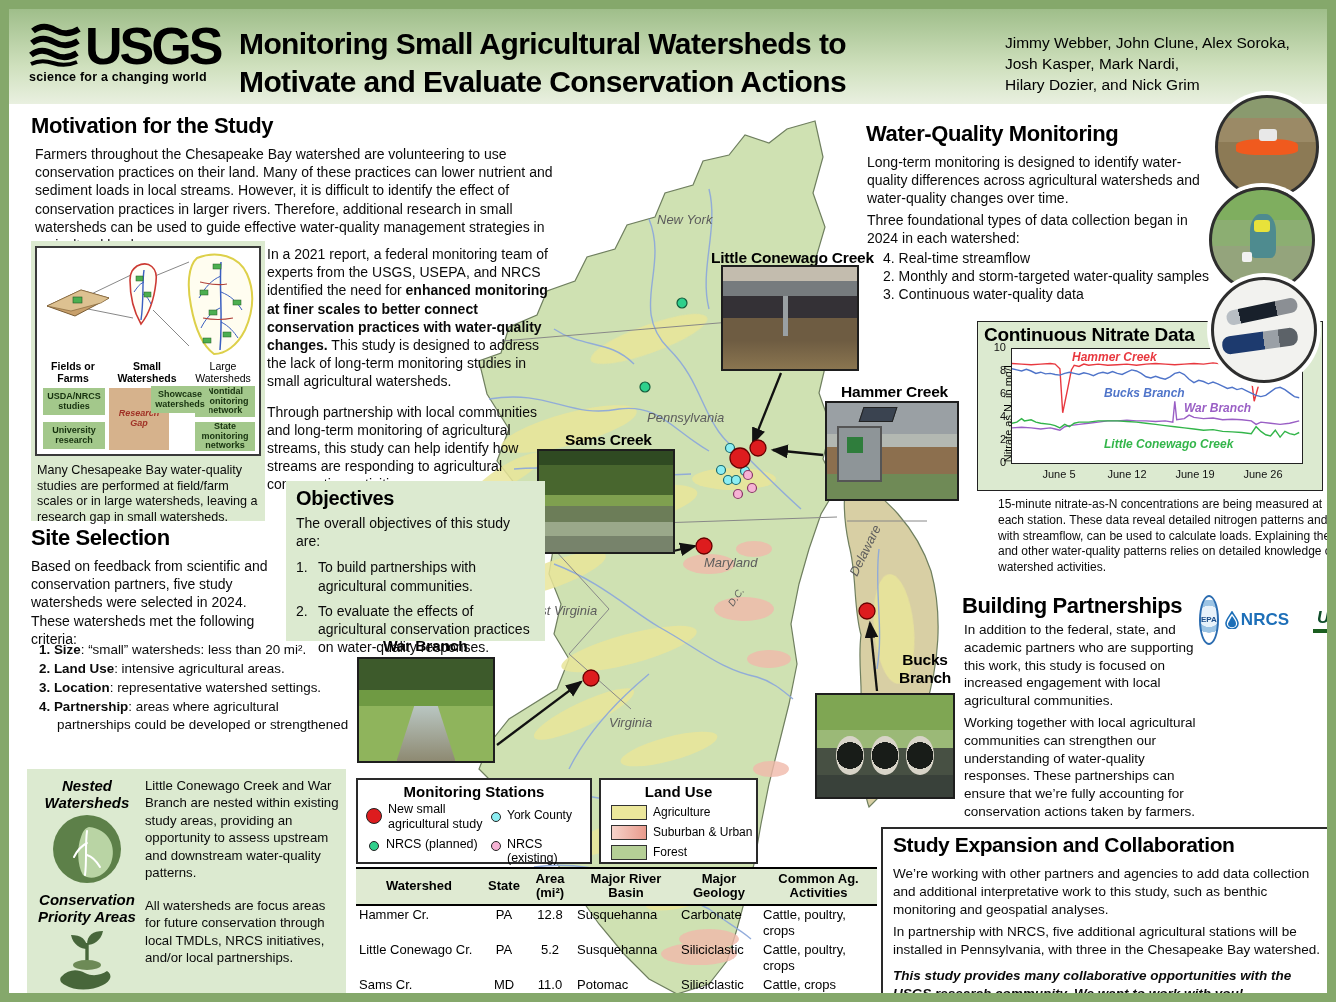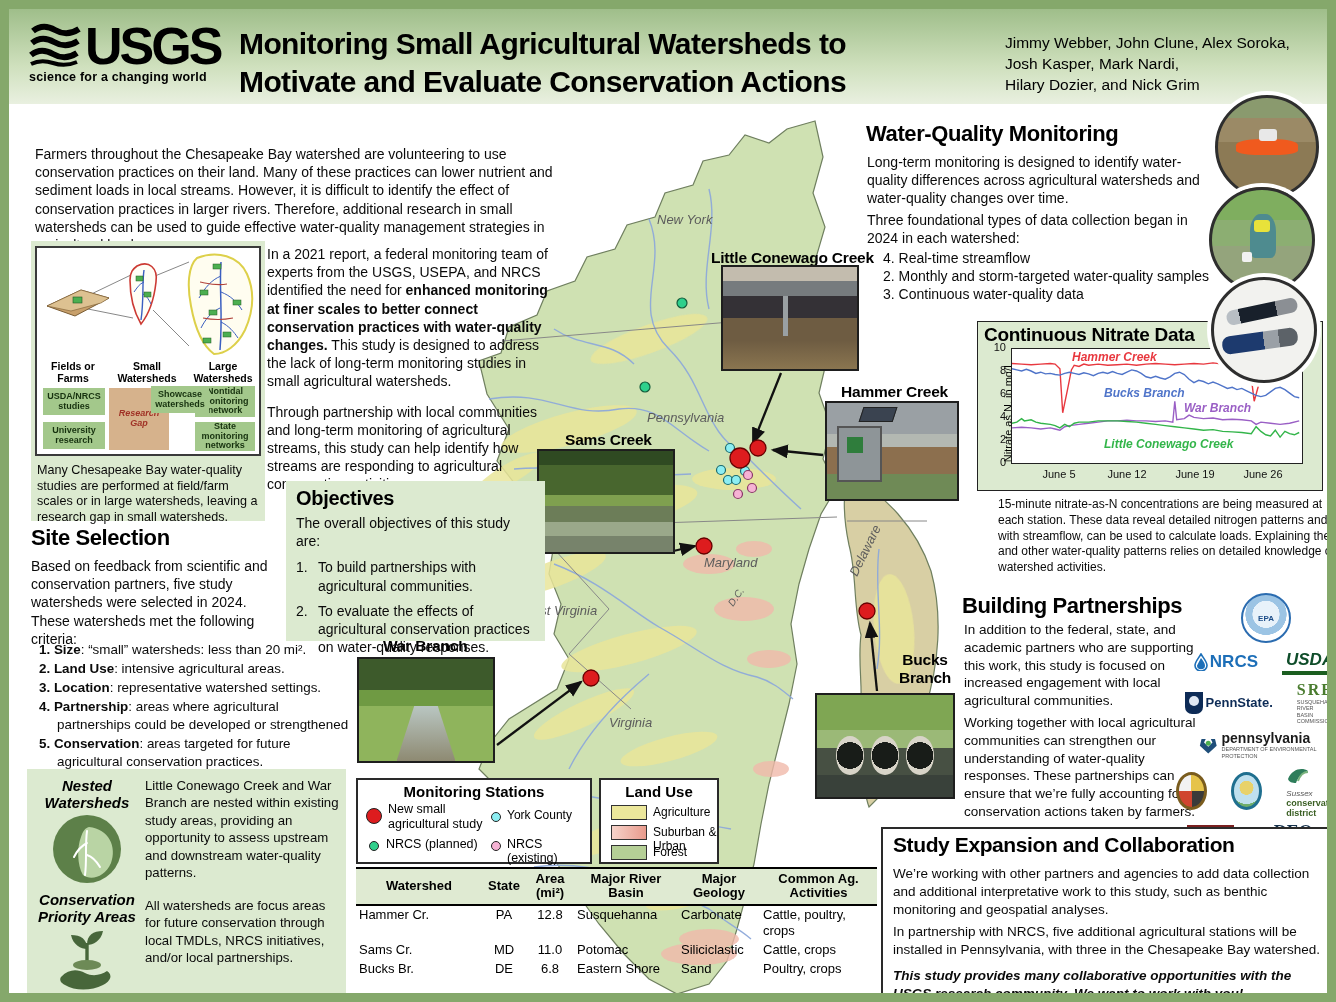--- a/index.html
+++ b/index.html
@@ -186,20 +186,21 @@
       </div>
       <div style="font-size:12.5px;font-weight:bold;color:#000;margin-top:3px;letter-spacing:0.2px">science for a changing world</div>
     </div>
     <div class="abs" style="left:996px;top:24px;font-size:15.5px;line-height:1.35;color:#000">
       <div>Jimmy Webber, John Clune, Alex Soroka,</div>
       <div>Josh Kasper, Mark Nardi,</div>
       <div>Hilary Dozier, and Nick Grim</div>
     </div>
   </div>
 
+  <div class="abs sec-h" style="left:22px;top:104px">Motivation for the Study</div>
   <div class="abs t14" style="left:26px;top:136px;width:548px">Farmers throughout the Chesapeake Bay watershed are volunteering to use conservation practices on their land. Many of these practices can lower nutrient and sediment loads in local streams. However, it is difficult to identify the effect of conservation practices in larger rivers. Therefore, additional research in small watersheds can be used to guide effective water-quality management strategies in agricultural landscapes.</div>
 
   <div class="abs green-panel" style="left:22px;top:232px;width:234px;height:280px">
     <div class="abs" style="left:4px;top:5px;width:226px;height:210px;background:#fff;border:2px solid #3a3a3a">
       <svg width="222" height="110" viewBox="0 0 222 110">
         <line x1="46" y1="50" x2="96" y2="26" stroke="#888" stroke-width="1"></line>
         <line x1="46" y1="60" x2="96" y2="70" stroke="#888" stroke-width="1"></line>
         <line x1="118" y1="28" x2="152" y2="14" stroke="#888" stroke-width="1"></line>
         <line x1="116" y1="62" x2="152" y2="98" stroke="#888" stroke-width="1"></line>
         <polygon points="10,58 44,42 72,50 38,68" fill="#c8a06b" stroke="#7a5c33"></polygon>
@@ -216,21 +217,21 @@
         <path d="M163,34 C173,36 180,38 190,36 M166,70 C176,72 186,72 196,70" stroke="#b0413a" stroke-width="1.1" fill="none"></path>
         <rect x="176" y="16" width="8" height="5" fill="#4caf50" stroke="#205a23" stroke-width="0.5"></rect>
         <rect x="163" y="42" width="8" height="5" fill="#4caf50" stroke="#205a23" stroke-width="0.5"></rect>
         <rect x="196" y="52" width="8" height="5" fill="#4caf50" stroke="#205a23" stroke-width="0.5"></rect>
         <rect x="172" y="62" width="8" height="5" fill="#4caf50" stroke="#205a23" stroke-width="0.5"></rect>
         <rect x="186" y="84" width="8" height="5" fill="#4caf50" stroke="#205a23" stroke-width="0.5"></rect>
         <rect x="166" y="90" width="8" height="5" fill="#4caf50" stroke="#205a23" stroke-width="0.5"></rect>
       </svg>
       <div class="abs" style="left:2px;top:112px;width:68px;font-size:10.5px;font-weight:bold;text-align:center;line-height:1.15">Fields or Farms</div>
       <div class="abs" style="left:70px;top:112px;width:80px;font-size:10.5px;font-weight:bold;text-align:center;line-height:1.15">Small Watersheds</div>
-      <div class="abs" style="left:150px;top:112px;width:72px;font-size:10.5px;font-weight:bold;text-align:center;line-height:1.15">Large Watersheds</div>
+      <div class="abs" style="left:150px;top:112px;width:72px;font-size:10.5px;font-weight:normal;text-align:center;line-height:1.15">Large Watersheds</div>
       <div class="dgbox dg-green" style="left:6px;top:140px;width:62px;height:27px">USDA/NRCS studies</div>
       <div class="dgbox dg-green" style="left:6px;top:174px;width:62px;height:27px">University research</div>
       <div class="dgbox" style="left:72px;top:140px;width:60px;height:62px;background:#d6b28c;color:#a03226;font-style:italic;font-weight:bold;z-index:1">Research Gap</div>
       <div class="dgbox dg-green" style="left:114px;top:138px;width:58px;height:27px;z-index:2">Showcase watersheds</div>
       <div class="dgbox dg-green" style="left:158px;top:138px;width:60px;height:31px">Nontidal monitoring network</div>
       <div class="dgbox dg-green" style="left:158px;top:174px;width:60px;height:29px">State monitoring networks</div>
     </div>
     <div class="abs" style="left:6px;top:222px;width:222px;font-size:12.6px;line-height:1.24;color:#0a0a0a">Many Chesapeake Bay water-quality studies are performed at field/farm scales or in large watersheds, leaving a research gap in small watersheds.</div>
   </div>
 
@@ -252,21 +253,20 @@
     </div>
   </div>
 
   <div class="abs sec-h" style="left:22px;top:516px">Site Selection</div>
   <div class="abs t14" style="left:22px;top:548px;width:252px">Based on feedback from scientific and conservation partners, five study watersheds were selected in 2024. These watersheds met the following criteria:</div>
   <div class="abs" style="left:30px;top:632px;width:312px;display:flex;flex-direction:column;gap:1px">
     <div class="crit"><b>1. Size</b><span>: “small” watersheds: less than 20 mi².</span></div>
     <div class="crit"><b>2. Land Use</b><span>: intensive agricultural areas.</span></div>
     <div class="crit"><b>3. Location</b><span>: representative watershed settings.</span></div>
     <div class="crit"><b>4. Partnership</b><span>: areas where agricultural partnerships could be developed or strengthened</span></div>
-    <div class="crit"><b>5. Conservation</b><span>: areas targeted for future agricultural conservation practices.</span></div>
   </div>
 
   <div class="abs green-panel" style="left:18px;top:760px;width:319px;height:233px">
     <div class="abs" style="left:8px;top:8px;width:104px;text-align:center;font-weight:bold;font-style:italic;font-size:15px;line-height:1.15">
       <div>Nested</div>
       <div>Watersheds</div>
     </div>
     <svg class="abs" style="left:24px;top:44px" width="72" height="72" viewBox="0 0 72 72">
       <circle cx="36" cy="36" r="34" fill="#5d8049"></circle>
       <path d="M38,14 C58,16 66,34 60,50 C54,64 40,68 32,62 C26,52 26,34 30,24 C32,18 34,15 38,14 Z" fill="#b9d4a4"></path>
@@ -295,21 +295,21 @@
       <div>agricultural study</div>
     </div>
     <span class="legend-dot" style="left: 11px; top: 61px; width: 10px; height: 10px; background: rgb(47, 208, 140);"></span>
     <div class="abs" style="left:28px;top:57px;font-size:12.5px">NRCS (planned)</div>
     <span class="legend-dot" style="left: 133px; top: 32px; width: 10px; height: 10px; background: rgb(140, 238, 242);"></span>
     <div class="abs" style="left:149px;top:28px;font-size:12px">York County</div>
     <span class="legend-dot" style="left: 133px; top: 61px; width: 10px; height: 10px; background: rgb(246, 178, 212);"></span>
     <div class="abs" style="left:149px;top:57px;font-size:12.5px">NRCS (existing)</div>
   </div>
 
-  <div class="abs whitebox" style="left:590px;top:769px;width:120px;height:86px">
+  <div class="abs whitebox" style="left:590px;top:769px;width:159px;height:86px">
     <div style="text-align:center;font-weight:bold;font-size:15px;margin-top:3px">Land Use</div>
     <span class="abs" style="left: 10px; top: 25px; width: 36px; height: 15px; border: 1.2px solid rgb(51, 51, 51); background: rgb(236, 231, 155);"></span>
     <div class="abs" style="left:52px;top:25px;font-size:12px">Agriculture</div>
     <span class="abs" style="left:10px;top:45px;width:36px;height:15px;border:1.2px solid #333;background:linear-gradient(90deg,#f6d3ca,#e89a8c)"></span>
     <div class="abs" style="left:52px;top:45px;font-size:12px">Suburban &amp; Urban</div>
     <span class="abs" style="left: 10px; top: 65px; width: 36px; height: 15px; border: 1.2px solid rgb(51, 51, 51); background: rgb(181, 207, 150);"></span>
     <div class="abs" style="left:52px;top:65px;font-size:12px">Forest</div>
   </div>
 
   <div class="abs" style="left:347px;top:858px">
@@ -333,20 +333,28 @@
       </tr>
       <tr>
             <td>Hammer Cr.</td>
             <td style="text-align:center">PA</td>
             <td style="text-align:center">12.8</td>
             <td>Susquehanna</td>
             <td>Carbonate</td>
             <td>Cattle, poultry, crops</td>
           </tr>
       <tr>
+            <td>Little Conewago Cr.</td>
+            <td style="text-align:center">PA</td>
+            <td style="text-align:center">5.2</td>
+            <td>Susquehanna</td>
+            <td>Siliciclastic</td>
+            <td>Cattle, poultry, crops</td>
+          </tr>
+      <tr>
             <td>Sams Cr.</td>
             <td style="text-align:center">MD</td>
             <td style="text-align:center">11.0</td>
             <td>Potomac</td>
             <td>Siliciclastic</td>
             <td>Cattle, crops</td>
           </tr>
       <tr>
             <td>Bucks Br.</td>
             <td style="text-align:center">DE</td>
@@ -395,21 +403,21 @@
     <span class="xtick" style="left:193px;top:146px">June 19</span>
     <span class="xtick" style="left:261px;top:146px">June 26</span>
   </div>
 
   <div class="abs t13" style="left:989px;top:488px;width:352px;font-size:12px">15-minute nitrate-as-N concentrations are being measured at each station. These data reveal detailed nitrogen patterns and, with streamflow, can be used to calculate loads. Explaining these and other water-quality patterns relies on detailed knowledge of watershed activities.</div>
 
   <div class="abs sec-h" style="left:953px;top:584px">Building Partnerships</div>
   <div class="abs t13" style="left:955px;top:612px;width:234px;font-size:13.5px">In addition to the federal, state, and academic partners who are supporting this work, this study is focused on increased engagement with local agricultural communities.</div>
   <div class="abs t13" style="left:955px;top:705px;width:234px;font-size:13.5px">Working together with local agricultural communities can strengthen our understanding of water-quality responses. These partnerships can ensure that we’re fully accounting for conservation actions taken by farmers.</div>
 
-  <div class="abs" style="left:1190px;top:584px;width:134px;display:flex;flex-direction:column;gap:6px;align-items:center">
+  <div class="abs" style="left:1190px;top:584px;width:134px;display:flex;flex-direction:row;gap:6px;align-items:center">
     <div style="width:50px;height:50px;border-radius:50%;border:2px solid #2b6cb0;background:radial-gradient(circle at 50% 42%,#e8f2fa 0 38%,#9cc4e4 39% 58%,#ffffff 59% 100%);display:flex;align-items:center;justify-content:center;font-size:8px;font-weight:bold;color:#1d4e89">EPA</div>
     <div class="logo-row">
       <div style="display:flex;align-items:center;gap:2px">
         <svg width="14" height="18" viewBox="0 0 14 18">
             <path d="M7,1 C10,6 13,9 13,12.5 A6,5.5 0 0 1 1,12.5 C1,9 4,6 7,1 Z" fill="#fff" stroke="#1d6fb8" stroke-width="1.6"></path>
             <path d="M7,5 C9,8 11,10 11,12.5 A4,3.8 0 0 1 3,12.5" fill="#1d6fb8"></path>
           </svg>
         <span style="font-size:17px;font-weight:800;color:#1d6fb8">NRCS</span>
       </div>
       <div style="padding:1px 4px;border-bottom:4px solid #1b5e20;font-size:17px;font-weight:800;color:#0f4d2a;font-style:italic">USDA</div>

